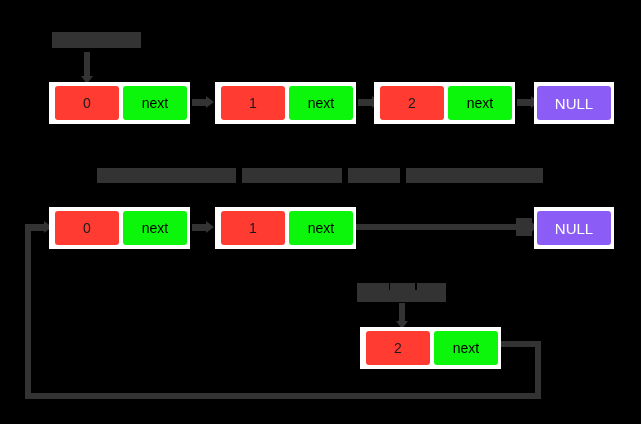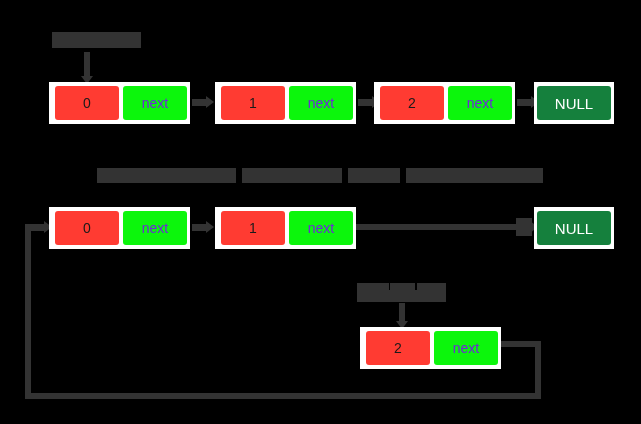--- a/index.html
+++ b/index.html
@@ -6,24 +6,24 @@
   body{width:641px;height:424px;position:relative;overflow:hidden;
        font-family:"Liberation Sans","DejaVu Sans",sans-serif;}
   .stage{position:absolute;left:0;top:0;width:641px;height:424px;}
 
   
   .node{position:absolute;background:#fff;display:flex;align-items:center;
         justify-content:center;box-sizing:border-box;}
   .cell{box-sizing:border-box;display:flex;align-items:center;justify-content:center;
         font-size:14px;line-height:1;border-radius:3px;}
   .cell.data{background:#ff3b32;color:#1a1a1a;}
-  .cell.next{background:#0cf60c;color:#6d28d9;}
+  .cell.next{background:#0cf60c;color:#000000;}
   .nullnode{position:absolute;background:#fff;display:flex;align-items:center;
             justify-content:center;box-sizing:border-box;}
-  .cell.nul{background:#15803d;color:#ffffff;font-size:15px;}
+  .cell.nul{background:#8b5cf6;color:#ffffff;font-size:15px;}
 
   
   .redact{position:absolute;background:#333333;}
 
   
   .seg{position:absolute;background:#333333;}
   .arrowR{position:absolute;width:0;height:0;
           border-top:6px solid transparent;border-bottom:6px solid transparent;
           border-left:8px solid #333333;}
   .arrowD{position:absolute;width:0;height:0;

